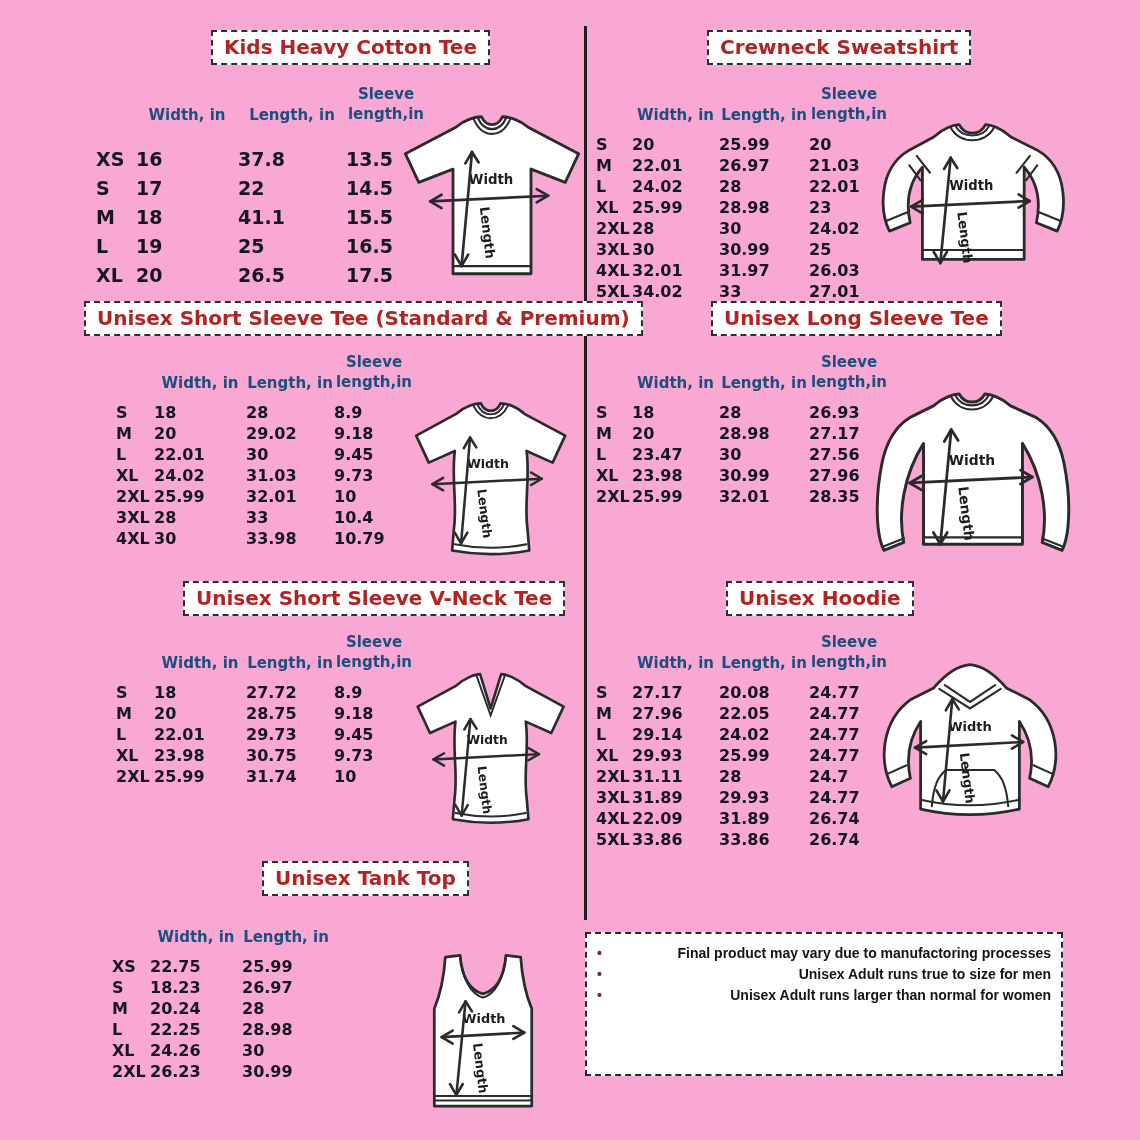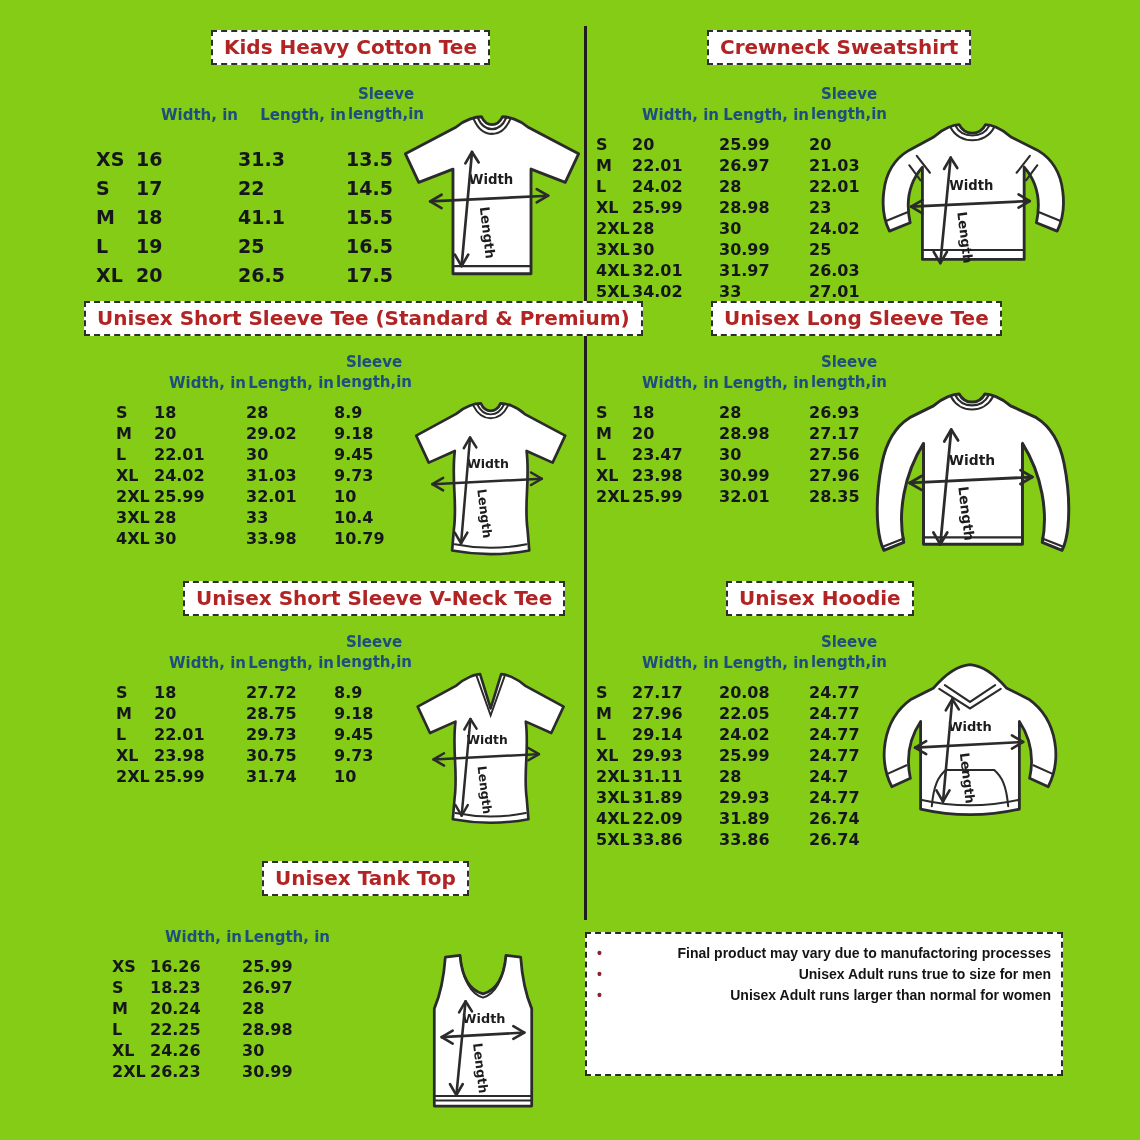--- a/index.html
+++ b/index.html
@@ -1,26 +1,26 @@
 <!DOCTYPE html>
 <html style="--title_red: #b22323; --header_blue: #1d4e7e; --text: #16161d; --bullet_red: #8a2033; --line: #2b2b2b;"><head>
 <meta charset="utf-8">
 <style>
   html,body{margin:0;padding:0;background:#fff;}
-  .page{position:relative;width:1140px;height:1140px;background:#84cc16;
+  .page{position:relative;width:1140px;height:1140px;background:#f9a8d4;
         font-family:"DejaVu Sans",sans-serif;overflow:hidden;}
   .divider{position:absolute;left:584px;top:26px;width:3px;height:894px;background:#1e1e1e;}
 
   .title{position:absolute;display:inline-block;border:2px dashed #2e2e2e;background:#fff;
          color:var(--title_red);font-weight:bold;font-size:20px;line-height:24px;
          padding:3px 11px 4px;white-space:nowrap;}
   .title.small{font-size:20px;line-height:24px;}
 
   .size-table{position:absolute;border-collapse:collapse;color:var(--text);table-layout:auto;}
-  .size-table th{color:var(--header_blue);font-size:15px;font-weight:bold;text-align:right;
+  .size-table th{color:var(--header_blue);font-size:15px;font-weight:bold;text-align:center;
                  vertical-align:bottom;height:36px;padding:0 0 10px 0;white-space:nowrap;}
   .size-table th.sleeve{width:80px;white-space:normal;text-align:center;line-height:20px;}
   .size-table td{font-weight:bold;font-size:16px;height:21px;padding:0;
                  white-space:nowrap;vertical-align:middle;}
   .rows-big td{font-size:19px;height:29px;}
   .rows-big th{padding-bottom:20px;}
 
   .cols-a th:nth-child(1),.cols-a td:nth-child(1){width:40px;}
   .cols-a th:nth-child(2),.cols-a td:nth-child(2){width:102px;}
   .cols-a th:nth-child(3),.cols-a td:nth-child(3){width:108px;}
@@ -60,21 +60,21 @@
             <th></th>
             <th>Width, in</th>
             <th>Length, in</th>
             <th class="sleeve">Sleeve length,in</th>
           </tr>
         </thead>
         <tbody>
           <tr>
             <td>XS</td>
             <td>16</td>
-            <td>31.3</td>
+            <td>37.8</td>
             <td>13.5</td>
           </tr>
           <tr>
             <td>S</td>
             <td>17</td>
             <td>22</td>
             <td>14.5</td>
           </tr>
           <tr>
             <td>M</td>
@@ -512,21 +512,21 @@
         <thead>
           <tr>
             <th></th>
             <th>Width, in</th>
             <th>Length, in</th>
           </tr>
         </thead>
         <tbody>
           <tr>
             <td>XS</td>
-            <td>16.26</td>
+            <td>22.75</td>
             <td>25.99</td>
           </tr>
           <tr>
             <td>S</td>
             <td>18.23</td>
             <td>26.97</td>
           </tr>
           <tr>
             <td>M</td>
             <td>20.24</td>

